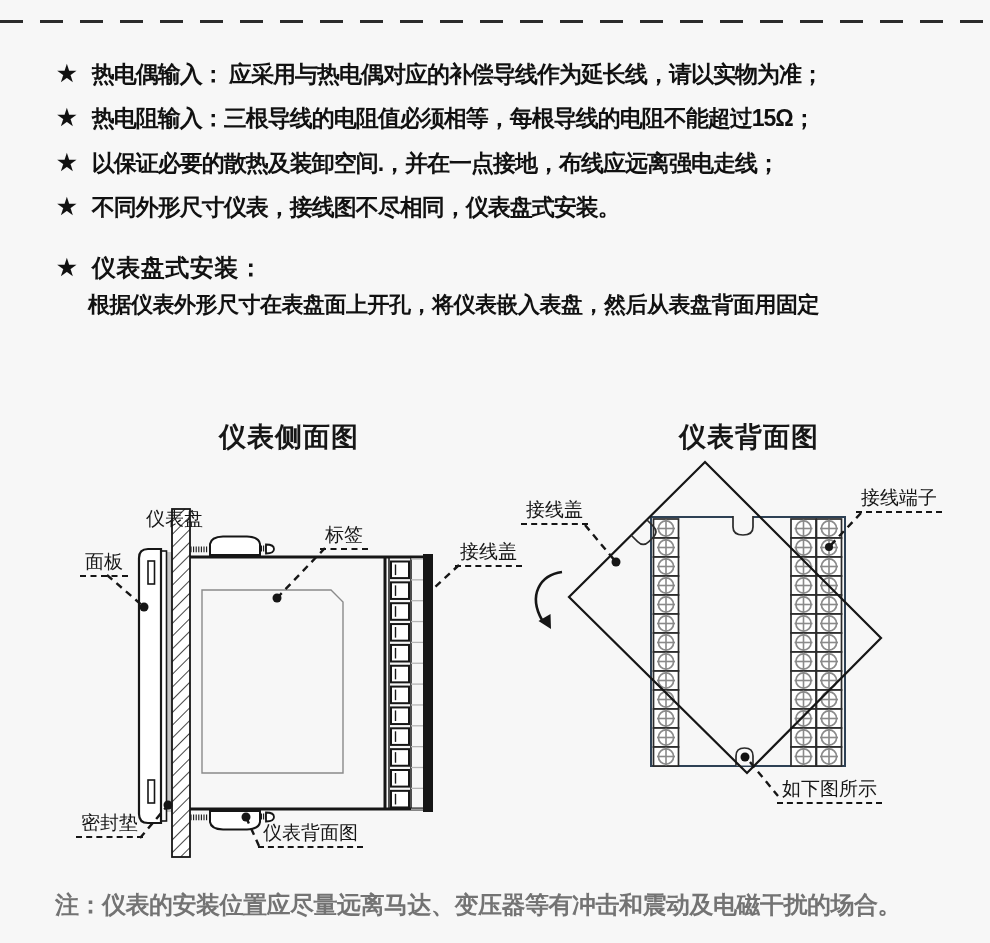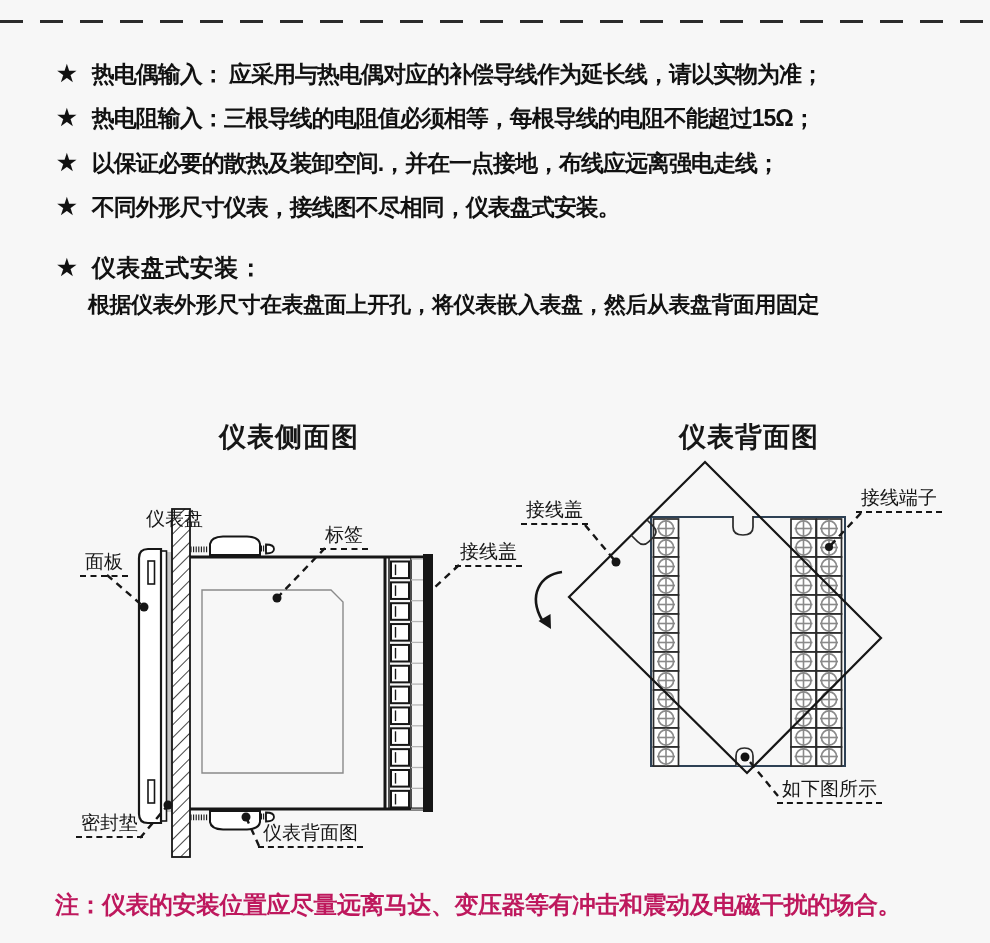--- a/index.html
+++ b/index.html
@@ -18,21 +18,21 @@
   .para{position:absolute;left:44px;top:288px;width:930px;font-weight:700;font-size:22px;
     letter-spacing:-0.5px;color:#111;}
   .para .pline{line-height:34px;white-space:nowrap;}
   .para .pline.indent{text-indent:2em;}
   .fig-title{position:absolute;font-family:"Liberation Serif",serif;font-weight:700;
     font-size:27px;color:#161616;letter-spacing:1px;white-space:nowrap;}
   .dlabel{position:absolute;font-size:19px;line-height:21px;color:#161616;font-weight:500;
     border-bottom:2.5px dashed #161616;padding:0 5px 3px;white-space:nowrap;}
   .plain-label{position:absolute;font-size:19px;line-height:21px;color:#161616;font-weight:500;white-space:nowrap;}
   .note-line{position:absolute;left:55px;top:889px;font-weight:700;font-size:24px;
-    letter-spacing:-0.5px;color:#be185d;white-space:nowrap;}
+    letter-spacing:-0.5px;color:#737373;white-space:nowrap;}
   svg{position:absolute;}
 </style>
 </head>
 <body>
 
 <div class="page">
 
   <div class="top-rule"></div>
 
   <div class="notice-row" style="top:60px">

